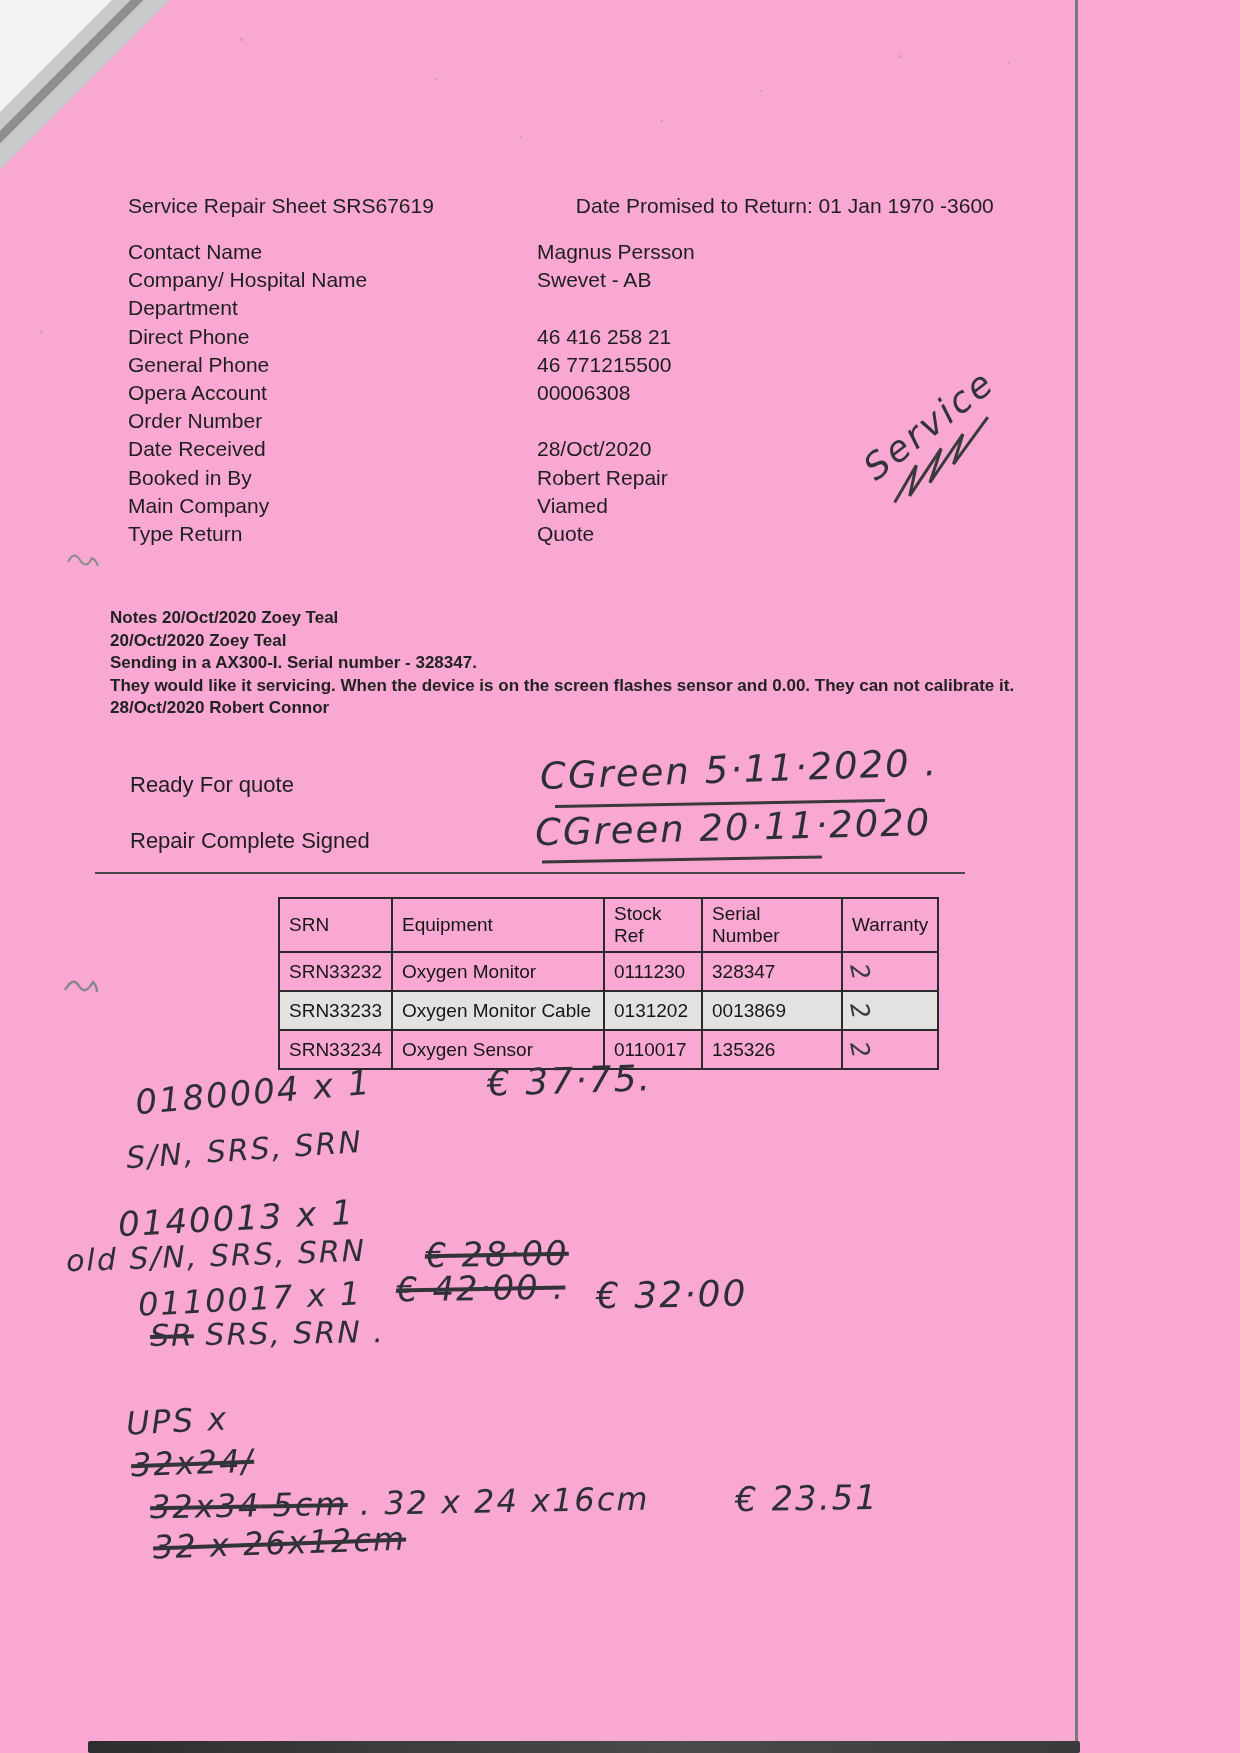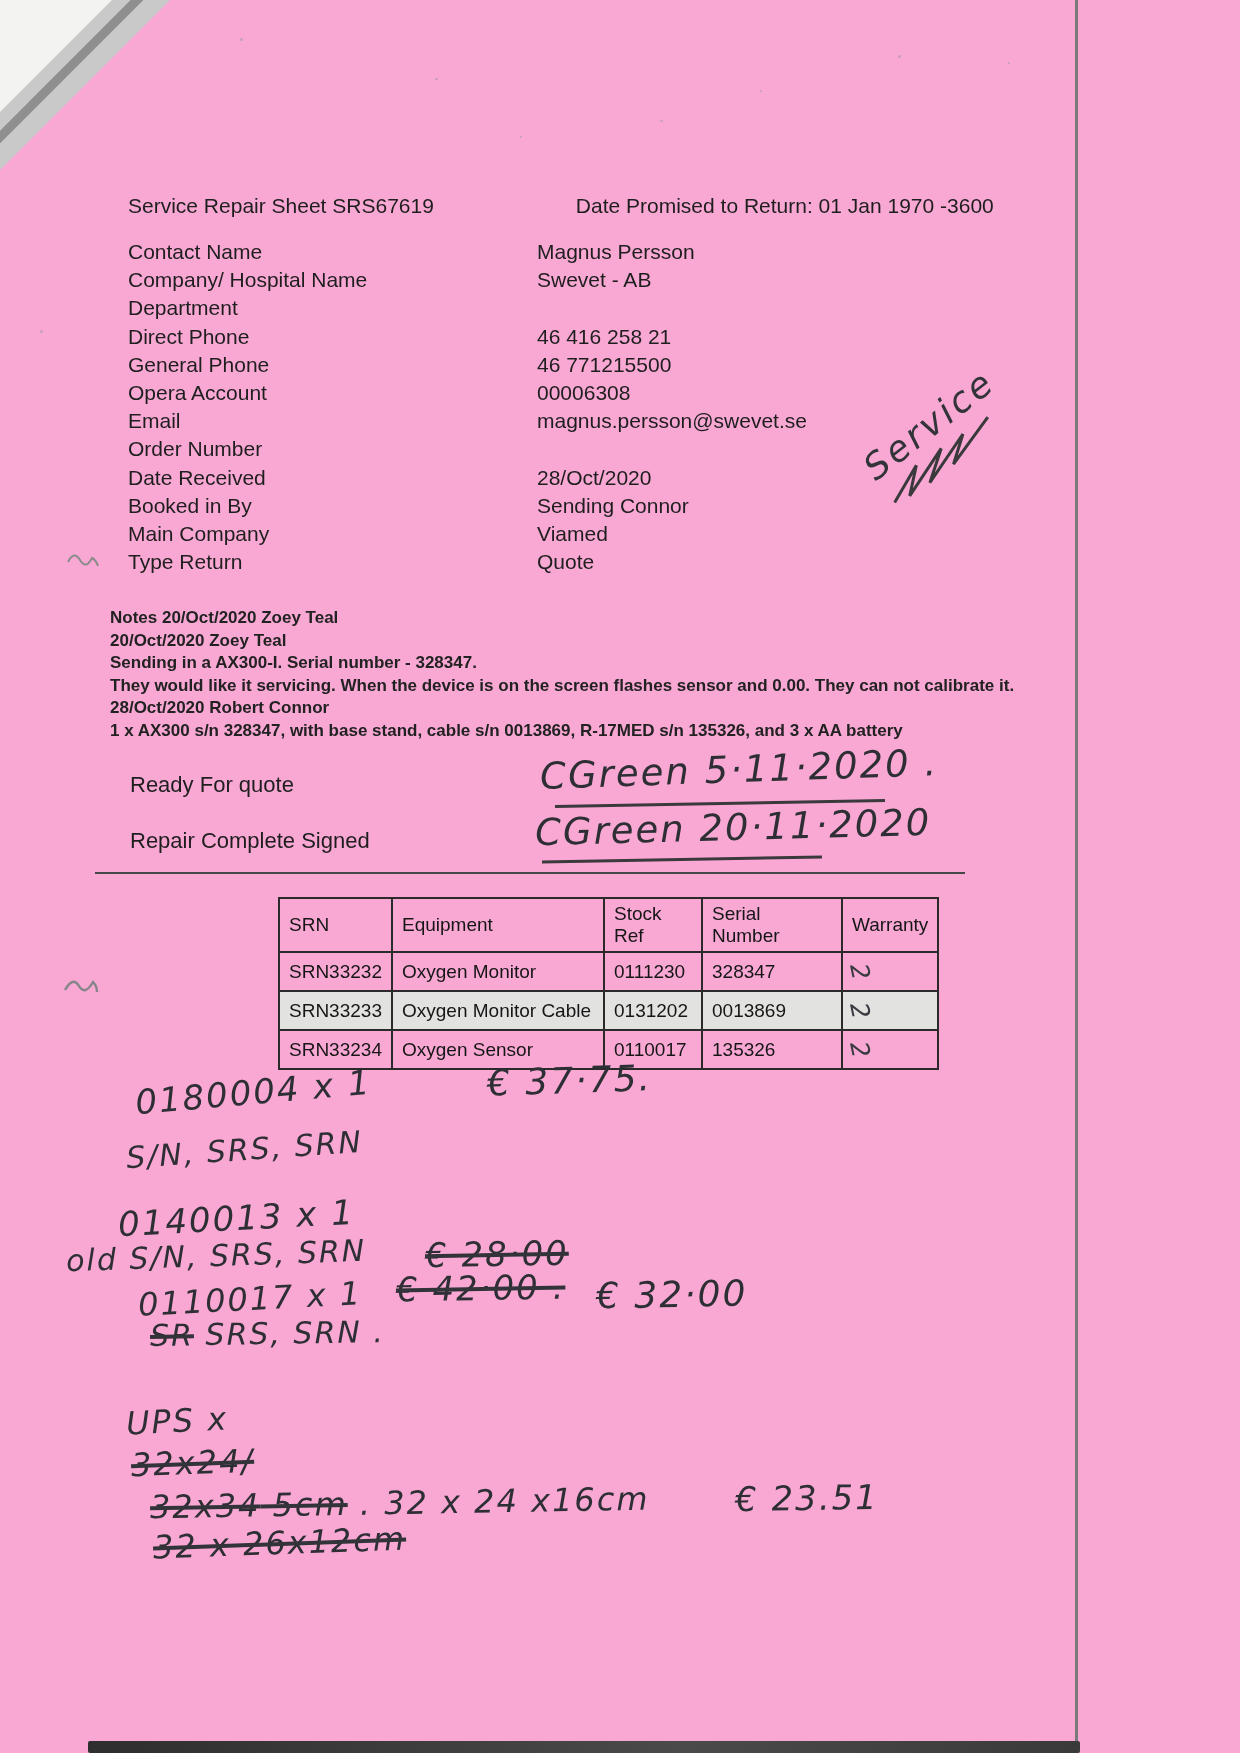--- a/index.html
+++ b/index.html
@@ -113,34 +113,30 @@
     </div>
     <div class="frow">
       <span class="flabel">General Phone</span>
       <span class="fvalue">46 771215500</span>
     </div>
     <div class="frow">
       <span class="flabel">Opera Account</span>
       <span class="fvalue">00006308</span>
     </div>
     <div class="frow">
-      <span class="flabel">Email</span>
-      <span class="fvalue">magnus.persson@swevet.se</span>
-    </div>
-    <div class="frow">
       <span class="flabel">Order Number</span>
       <span class="fvalue"></span>
     </div>
     <div class="frow">
       <span class="flabel">Date Received</span>
       <span class="fvalue">28/Oct/2020</span>
     </div>
     <div class="frow">
       <span class="flabel">Booked in By</span>
-      <span class="fvalue">Sending Connor</span>
+      <span class="fvalue">Robert Repair</span>
     </div>
     <div class="frow">
       <span class="flabel">Main Company</span>
       <span class="fvalue">Viamed</span>
     </div>
     <div class="frow">
       <span class="flabel">Type Return</span>
       <span class="fvalue">Quote</span>
     </div>
   </div>
@@ -151,21 +147,20 @@
       <polyline points="2,20 42,4 18,24 72,6 42,26 98,8 72,26 128,10" fill="none" stroke="#3a3a3c" stroke-width="3"></polyline>
     </svg>
   </div>
 
   <div class="notes">
     <div>Notes 20/Oct/2020 Zoey Teal</div>
     <div>20/Oct/2020 Zoey Teal</div>
     <div>Sending in a AX300-I. Serial number - 328347.</div>
     <div>They would like it servicing. When the device is on the screen flashes sensor and 0.00. They can not calibrate it.</div>
     <div>28/Oct/2020 Robert Connor</div>
-    <div>1 x AX300 s/n 328347, with base stand, cable s/n 0013869, R-17MED s/n 135326, and 3 x AA battery</div>
   </div>
 
   <div class="signoff-label" style="left:130px;top:772px;">Ready For quote</div>
   <div class="hand" style="left:540px;top:748px;font-size:37px;transform:rotate(-2deg);">CGreen  5·11·2020 .</div>
   <div class="sig-underline" style="left:555px;top:802px;width:330px;transform:rotate(-1deg);"></div>
 
   <div class="signoff-label" style="left:130px;top:828px;">Repair Complete Signed</div>
   <div class="hand" style="left:535px;top:806px;font-size:37px;transform:rotate(-1.5deg);">CGreen  20·11·2020</div>
   <div class="sig-underline" style="left:542px;top:858px;width:280px;transform:rotate(-1deg);"></div>
 

